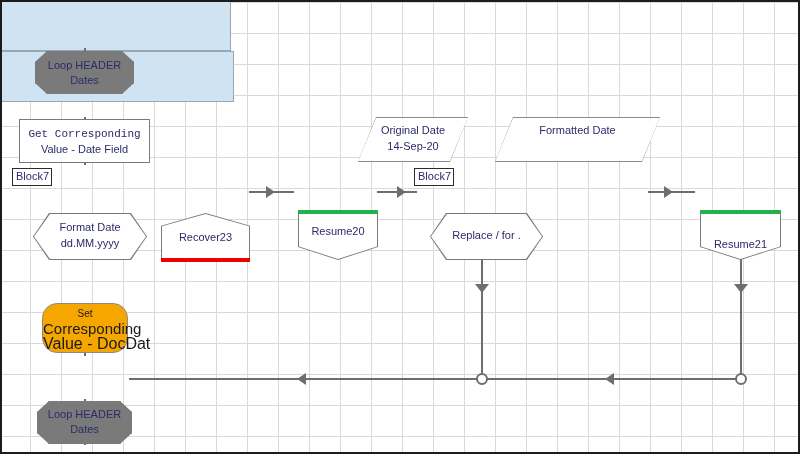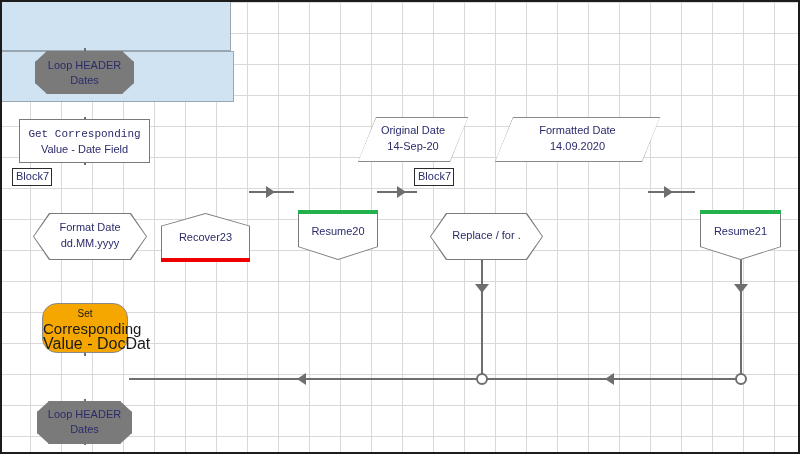--- a/index.html
+++ b/index.html
@@ -173,21 +173,20 @@
 
   <div class="node parashell" style="left:358px;top:72px;width:110px;height:45px;">
     <div class="inner"></div>
     <div class="lbl" style="top:7px;">Original Date</div>
     <div class="lbl" style="top:23px;">14-Sep-20</div>
   </div>
 
   <div class="node parashell" style="left:495px;top:72px;width:165px;height:45px;">
     <div class="inner"></div>
     <div class="lbl" style="top:7px;">Formatted Date</div>
-    <div class="lbl" style="top:23px;">14.09.2020</div>
   </div>
 
   <div class="node hexshell" style="left:33px;top:168px;width:114px;height:47px;">
     <div class="inner"></div>
     <div class="lbl" style="top:8px;">Format Date</div>
     <div class="lbl" style="top:24px;">dd.MM.yyyy</div>
   </div>
 
   <div class="blocktag" style="left:12px;top:168px;">Block7</div>
 
@@ -207,21 +206,21 @@
     <div class="inner"></div>
     <div class="lbl" style="top:16px;">Replace / for .</div>
   </div>
 
   <div class="blocktag" style="left:414px;top:168px;">Block7</div>
 
 
   <div class="node pentdown" style="left:700px;top:165px;width:81px;height:50px;">
     <div class="inner"></div>
     <div class="statusbar green"></div>
-    <div class="lbl" style="top:15px;">Resume21</div>
+    <div class="lbl" style="top:28px;">Resume21</div>
   </div>
 
   <div class="node rect orange" style="left:42px;top:258px;width:86px;height:50px;border-radius:15px;">
     <div class="lbl" style="top:3px;font-size:10px;">Set</div>
     <div class="lbl" style="top:18px;font-size:15px;">Corresponding</div>
     <div class="lbl" style="top:33px;font-size:16px;">Value - DocDat</div>
   </div>
 
   <div class="node loopshell loopbox" style="left:37px;top:356px;width:95px;height:43px;">
     <div class="lbl" style="top:6px;">Loop HEADER</div>

